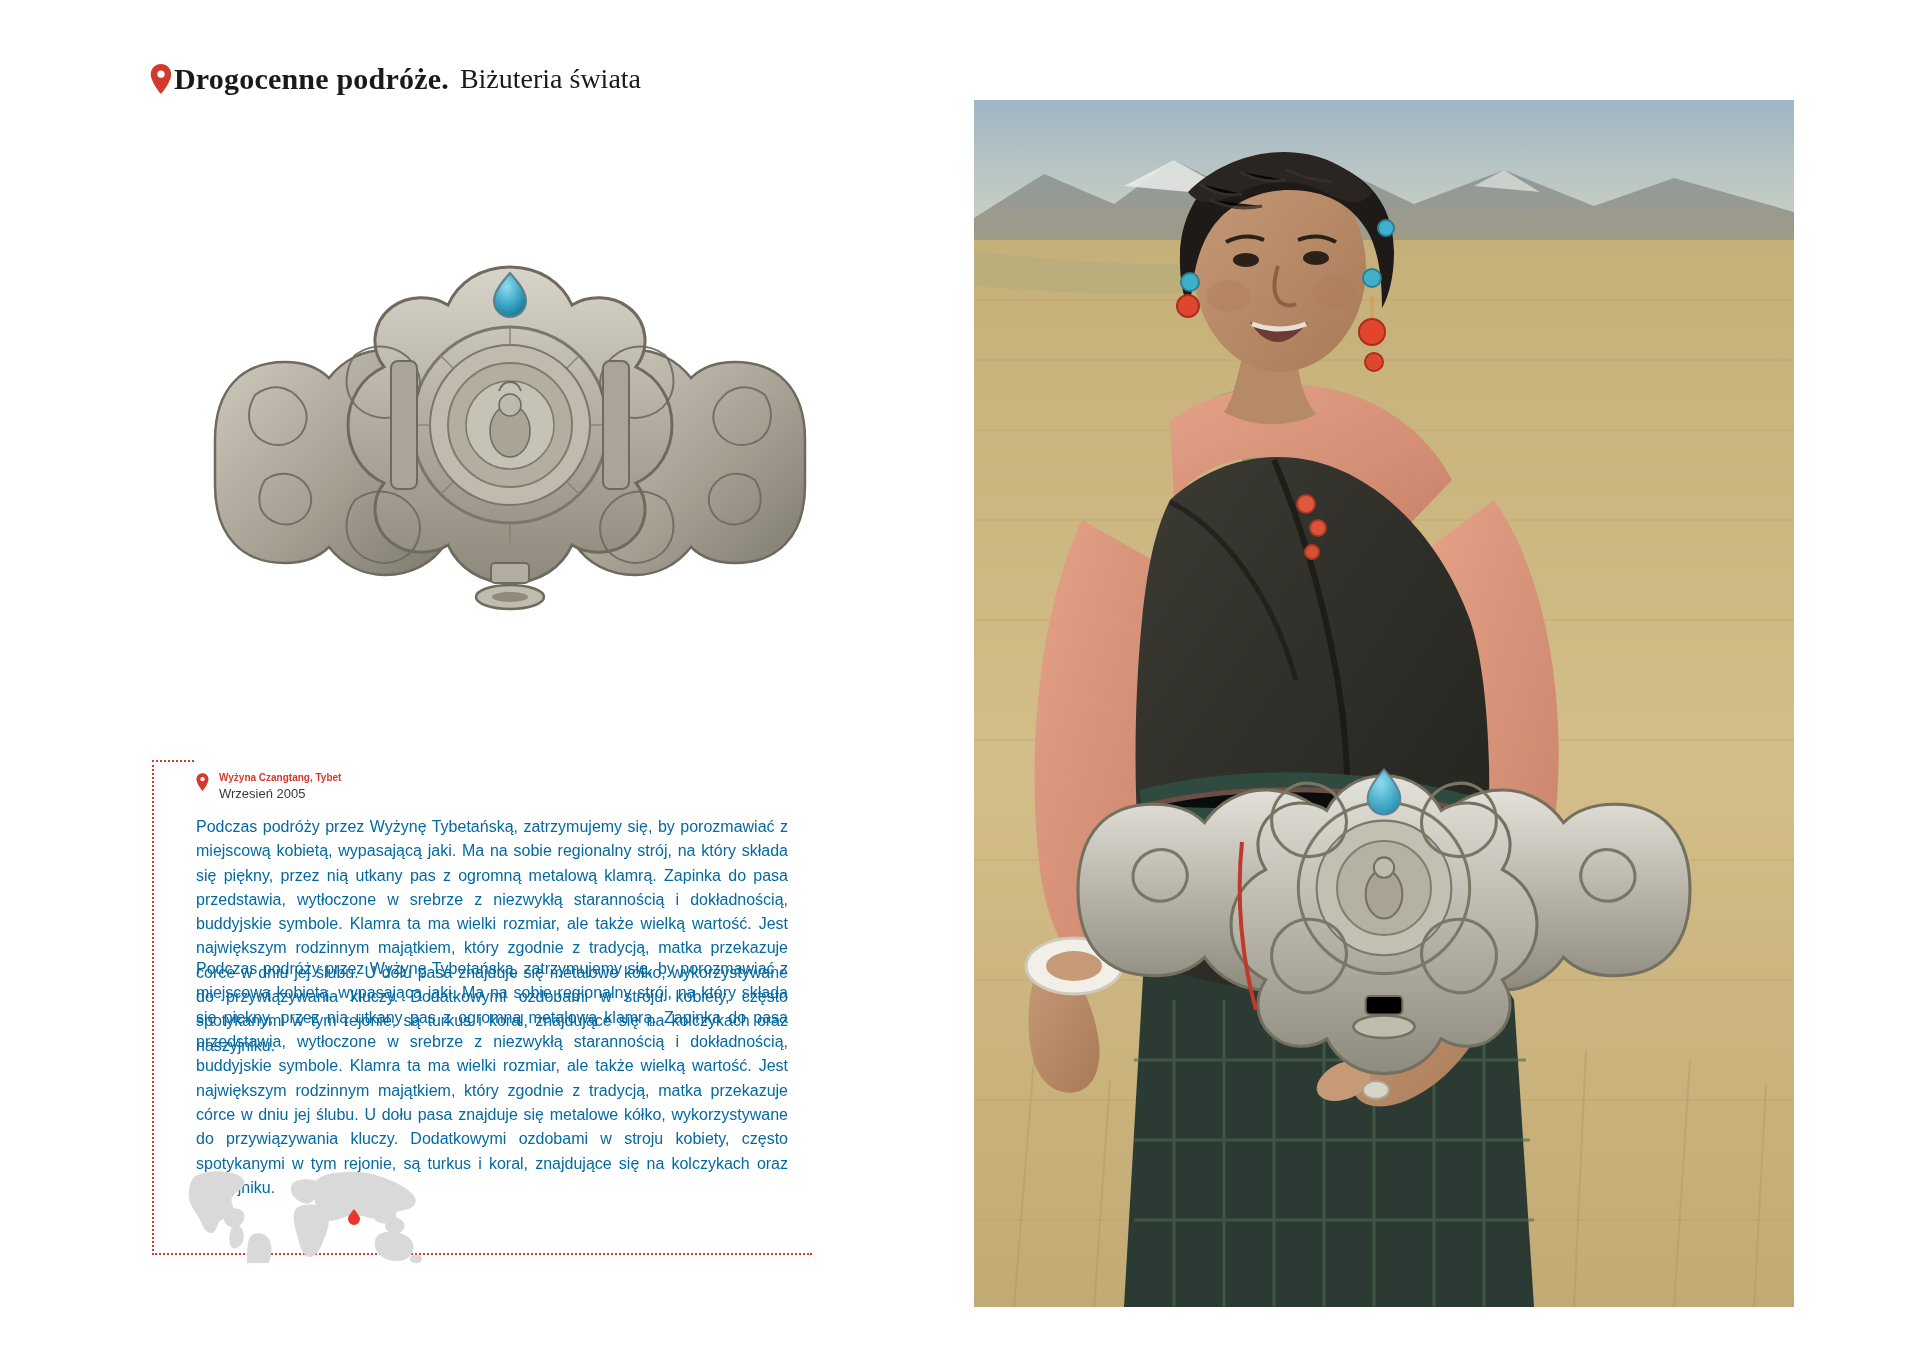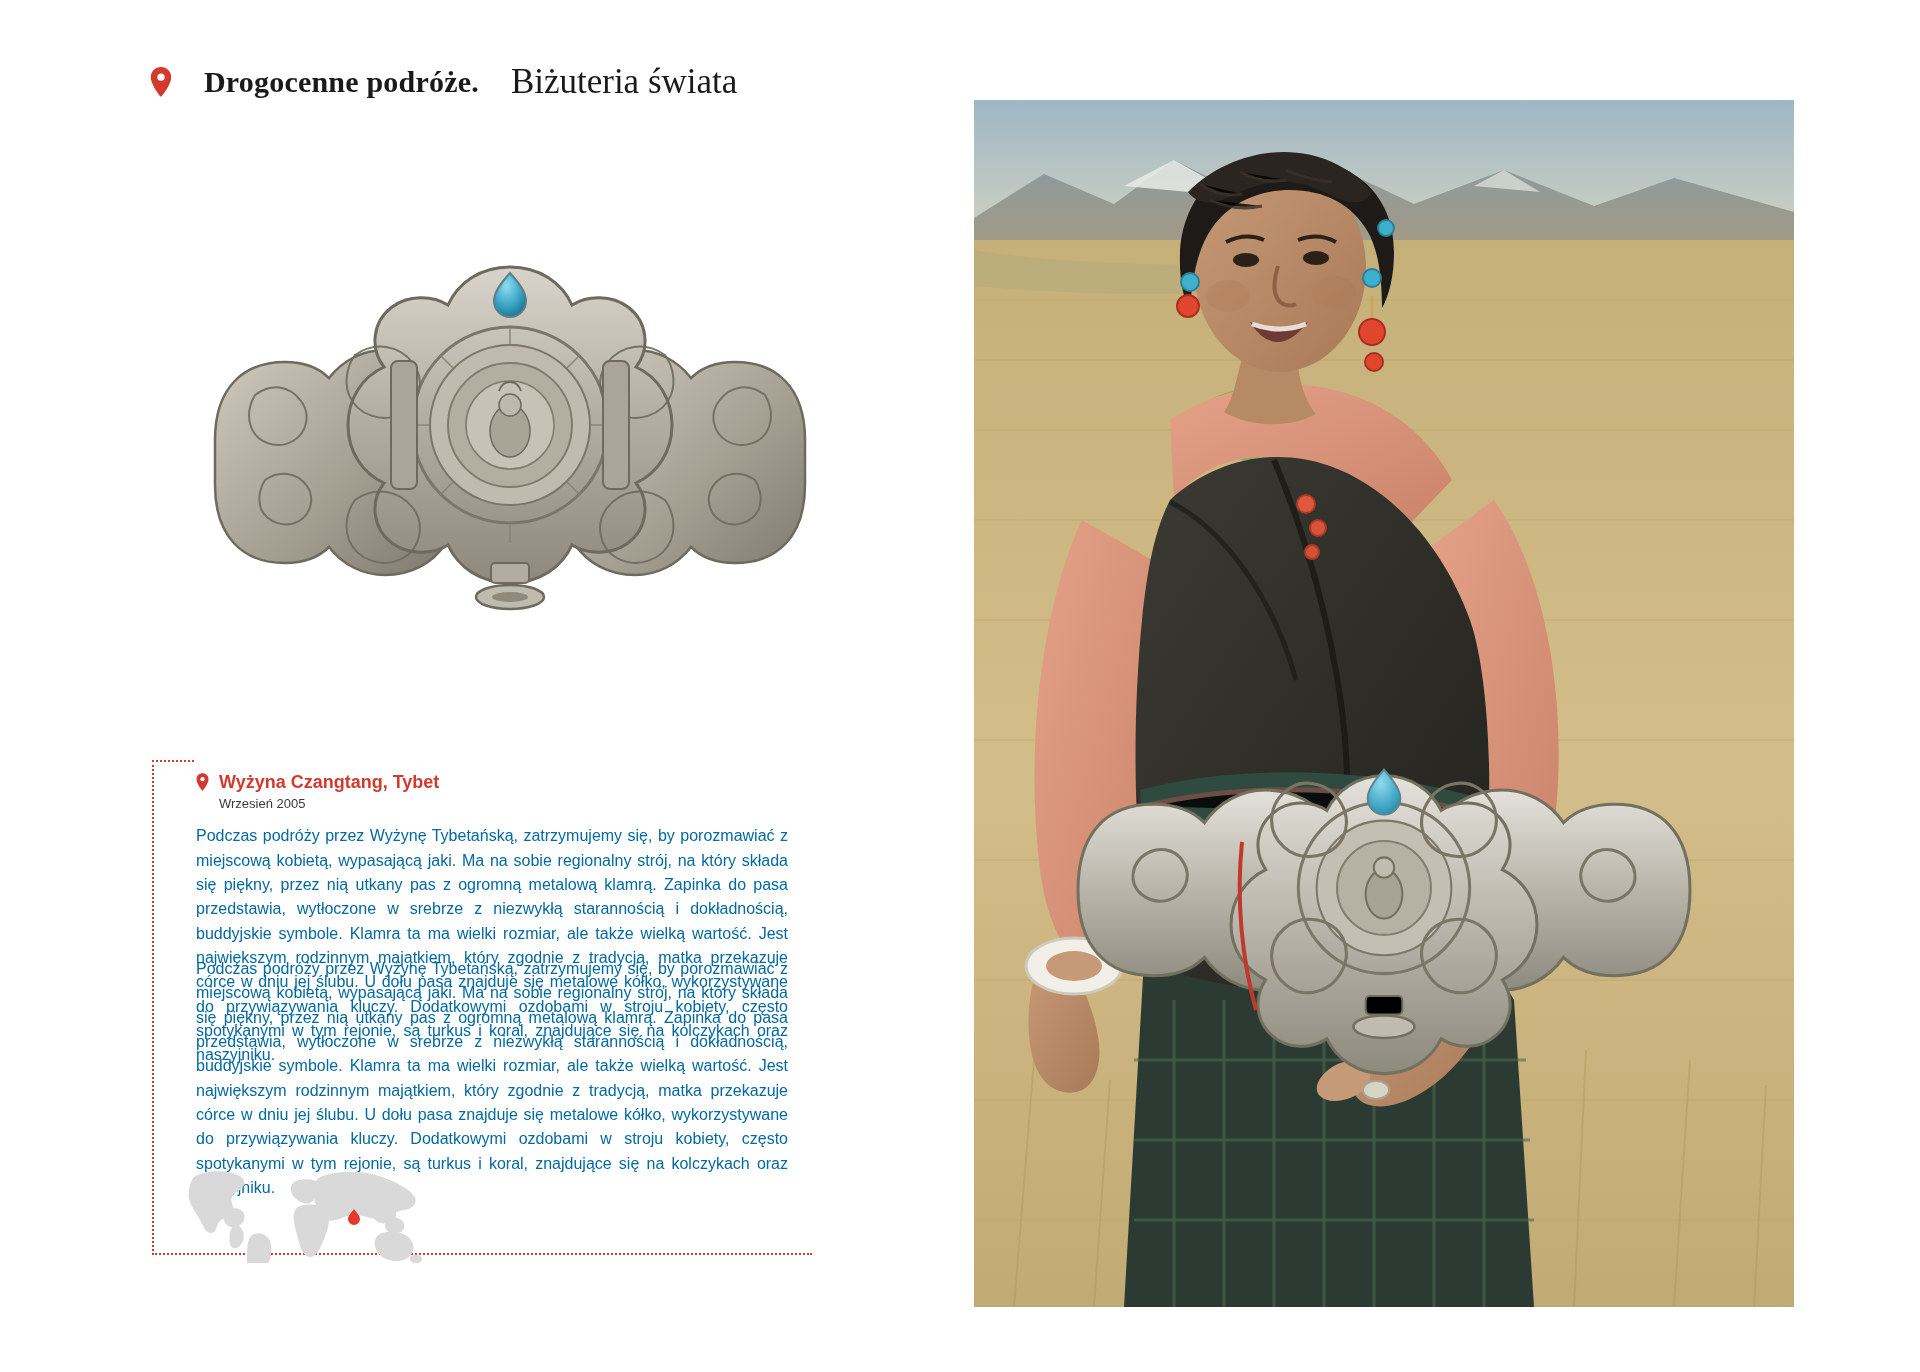--- a/index.html
+++ b/index.html
@@ -20,36 +20,36 @@
     background: #ffffff;
   }
 
   
   .header {
     position: absolute;
     left: 150px;
     top: 62px;
     display: flex;
     align-items: center;
-    gap: 32px;
+    gap: 2px;
   }
   .pin-icon svg { display: block; }
   .header-title {
     font-family: "Liberation Serif", serif;
     font-size: 30px;
     font-weight: 700;
     color: #1a1a1a;
     letter-spacing: 0.2px;
   }
   .header-subtitle {
     font-family: "Liberation Serif", serif;
-    font-size: 35px;
+    font-size: 28px;
     font-weight: 400;
     color: #1a1a1a;
-    margin-left: 0;
+    margin-left: 9px;
   }
 
   
   .dashed-frame {
     position: absolute;
     left: 152px;
     top: 760px;
     width: 660px;
     height: 495px;
     border-left: 2px dotted #d23a2e;
@@ -83,21 +83,21 @@
   .caption-head {
     display: flex;
     align-items: flex-start;
     gap: 10px;
   }
   .caption-pin {
     margin-top: 1px;
     flex: 0 0 auto;
   }
   .caption-title {
-    font-size: 18px;
+    font-size: 10px;
     font-weight: 700;
     color: #d23a2e;
     line-height: 1.2;
   }
   .caption-date {
     font-size: 13px;
     color: #3a3a3a;
     line-height: 1.3;
     margin-top: 2px;
     margin-left: 0;

